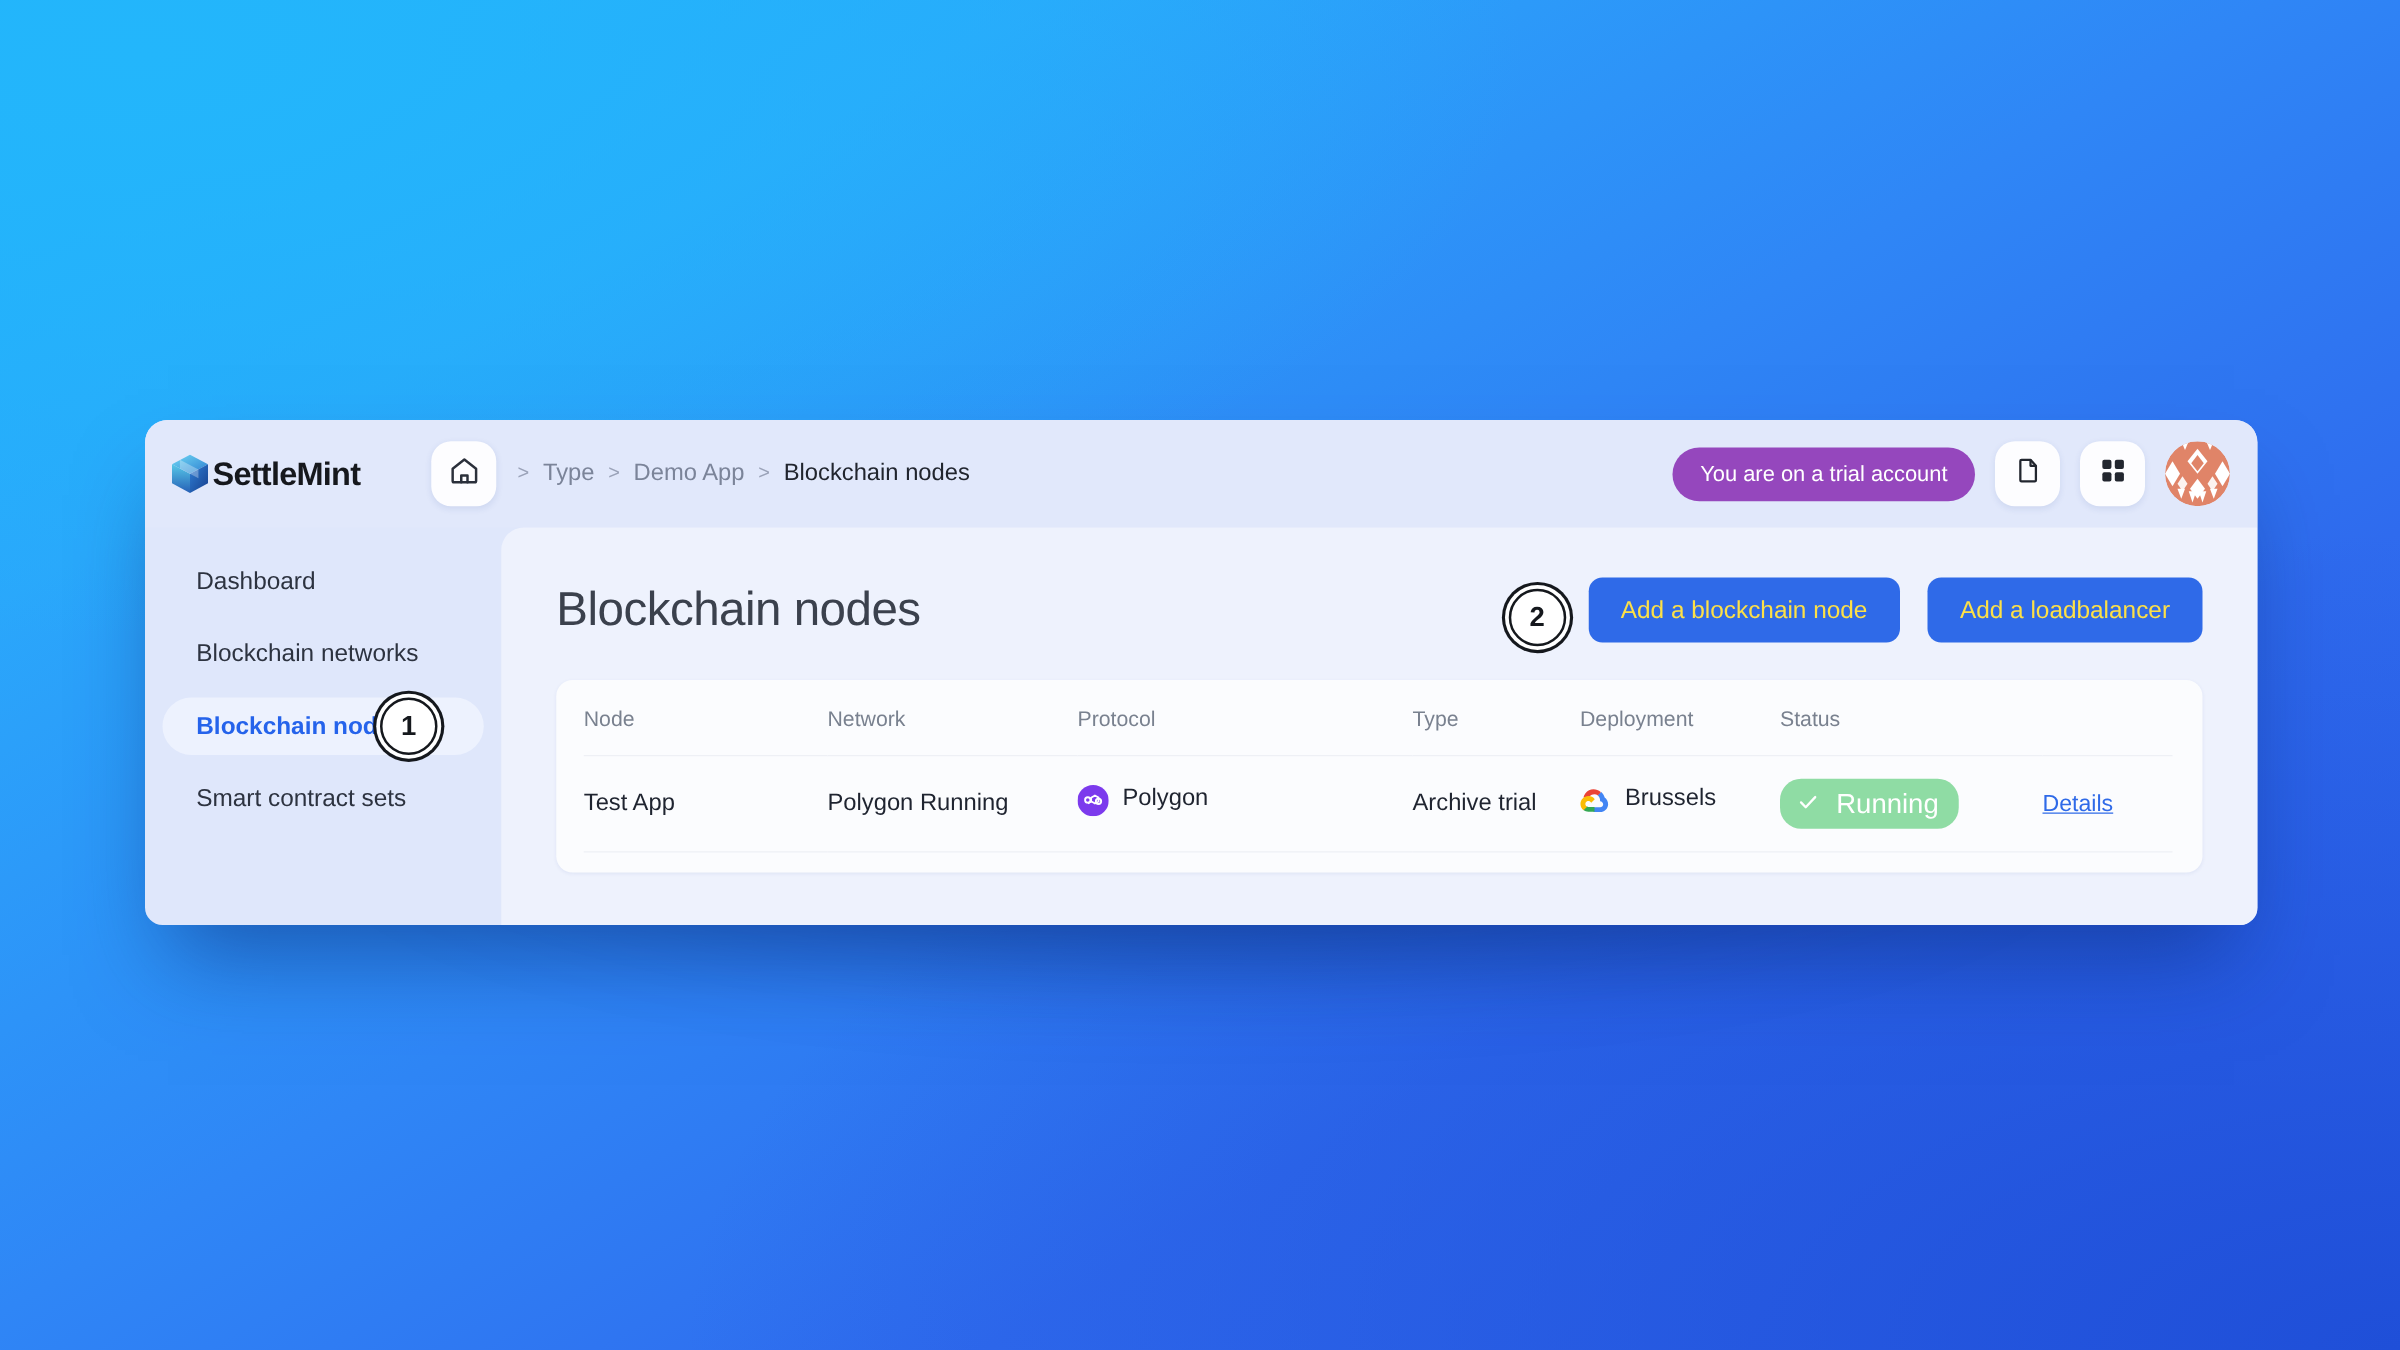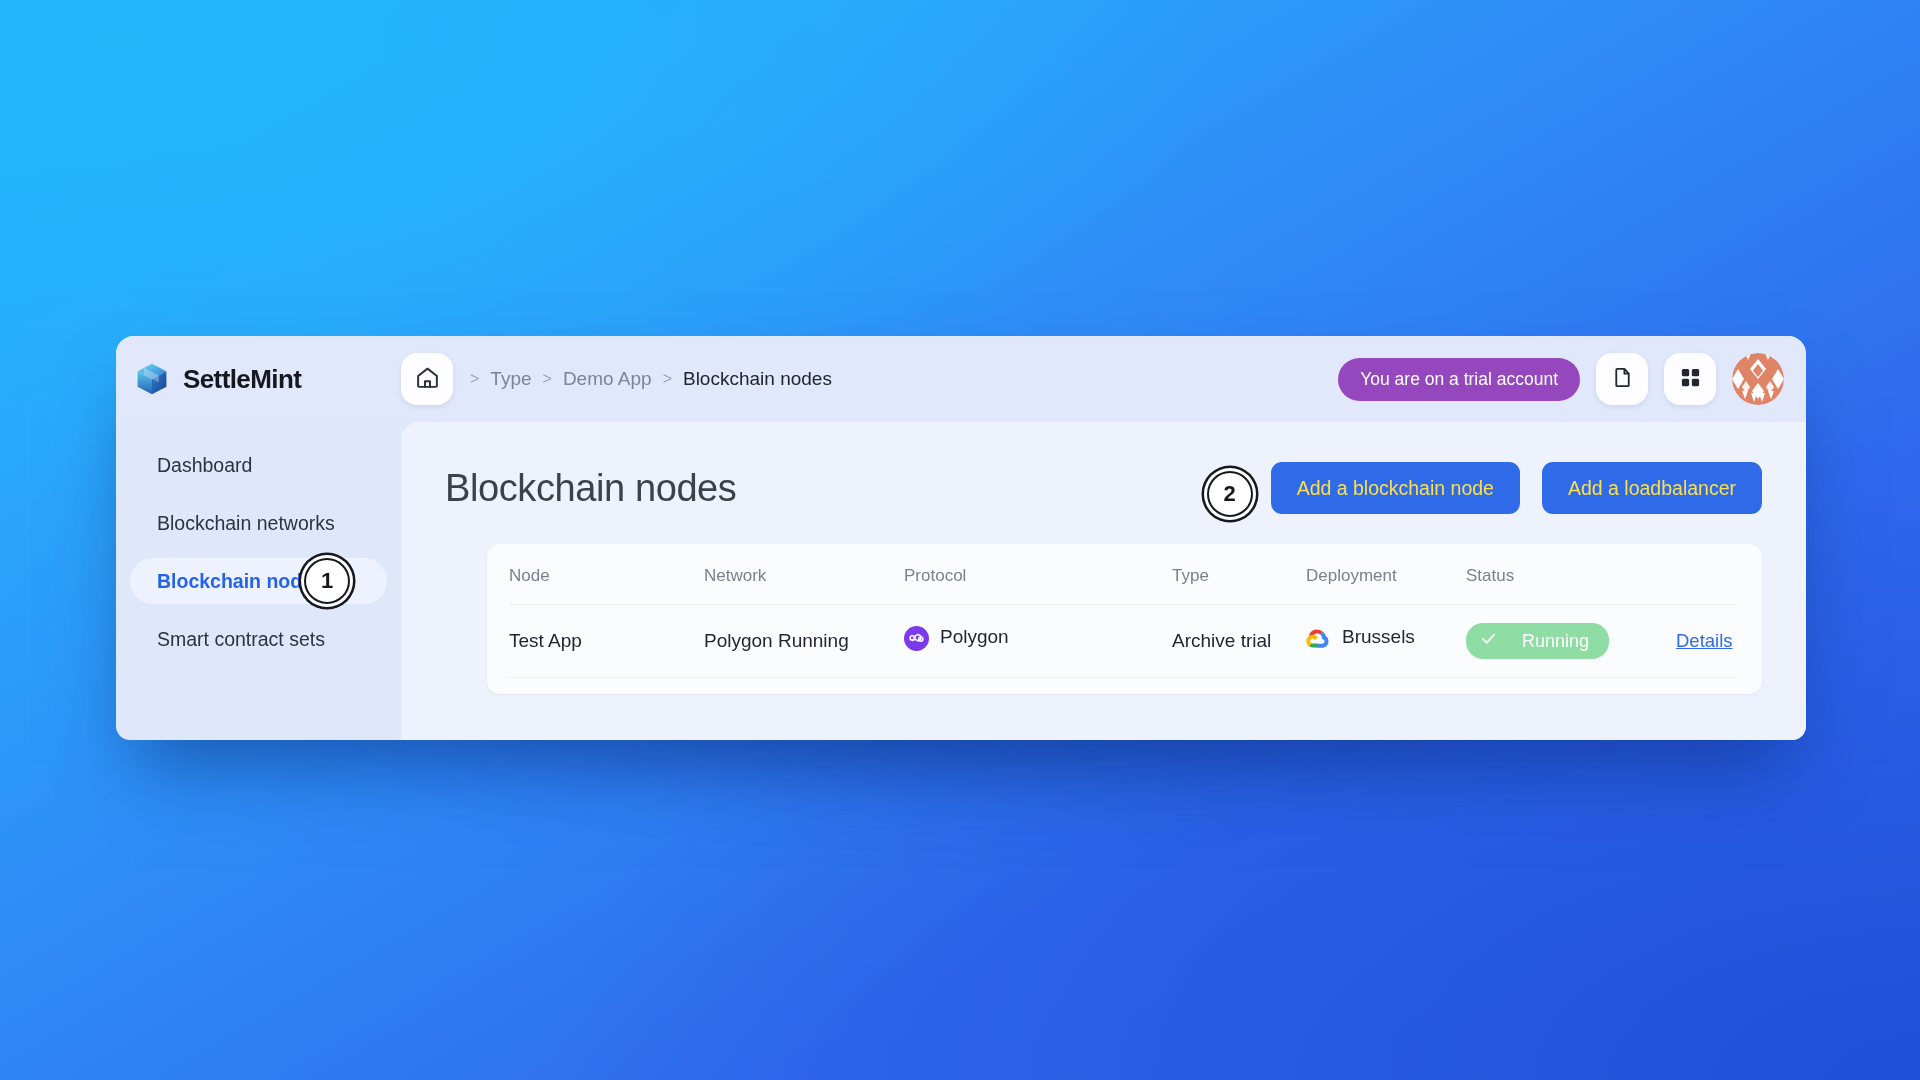--- a/index.html
+++ b/index.html
@@ -26,21 +26,21 @@
     background:#dfe7fb;
     box-shadow:0 42px 70px -18px rgba(11,42,120,.55);
     overflow:hidden;
   }
 
   
   .topbar{
     height:86px; width:100%; display:flex; align-items:center;
     background:#e1e8fb; position:relative;
   }
-  .brand{ display:flex; align-items:center; gap:13px; width:285px; padding-left:18px; }
+  .brand{ display:flex; align-items:center; width:229px; padding-left:18px; }
   .brand-mark{ width:36px; height:36px; flex:0 0 36px; }
   .brand-name{ font-size:26px; font-weight:700; letter-spacing:-.6px; color:#16181d; }
 
   .home-btn{
     width:52px; height:52px; border-radius:16px; background:#fdfdff;
     display:flex; align-items:center; justify-content:center;
     box-shadow:0 2px 5px rgba(40,70,150,.10); flex:0 0 52px; cursor:pointer;
   }
   .crumbs{ display:flex; align-items:center; gap:11px; margin-left:17px; font-size:19px; }
   .crumb-sep{ color:#9aa2b8; font-size:16px; }
@@ -93,35 +93,34 @@
     background:#2f6ae8; color:#fde047; font-size:19.5px; border:none;
     padding:0 26px; height:52px; border-radius:11px; cursor:pointer;
     white-space:nowrap; font-family:inherit;
   }
 
   
   .card{
     margin-top:30px; background:#fbfcfe; border-radius:13px;
     box-shadow:0 1px 3px rgba(40,70,150,.07);
     padding:0 24px 16px 22px;
-    margin-left:42px;
   }
   table{ width:100%; border-collapse:collapse; }
   thead th{
     text-align:left; font-size:17px; font-weight:400; color:#79818f;
     padding:22px 0 18px 0; border-bottom:1px solid #eef0f5;
   }
   tbody td{
     font-size:19px; color:#1f2430; padding:18px 0;
     border-bottom:1px solid #eef0f5;
   }
   .cell-flex{ display:flex; align-items:flex-start; gap:11px; }
   .chip-running{
-    display:inline-flex; align-items:center; gap:25px;
-    background:#8fdca4; color:#fff; font-size:18px;
+    display:inline-flex; align-items:center; gap:14px;
+    background:#8fdca4; color:#fff; font-size:22px;
     padding:7px 0 7px 14px; border-radius:17px; width:143px;
   }
   .details-link{ color:#2f6ae8; font-size:18.5px; text-decoration:underline; cursor:pointer; }
   .col-node{width:195px}.col-net{width:200px}.col-proto{width:268px}
   .col-type{width:134px}.col-dep{width:160px}.col-status{width:210px}
 </style>
 </head>
 <body>
 
 <div class="bg-shadow"></div>

